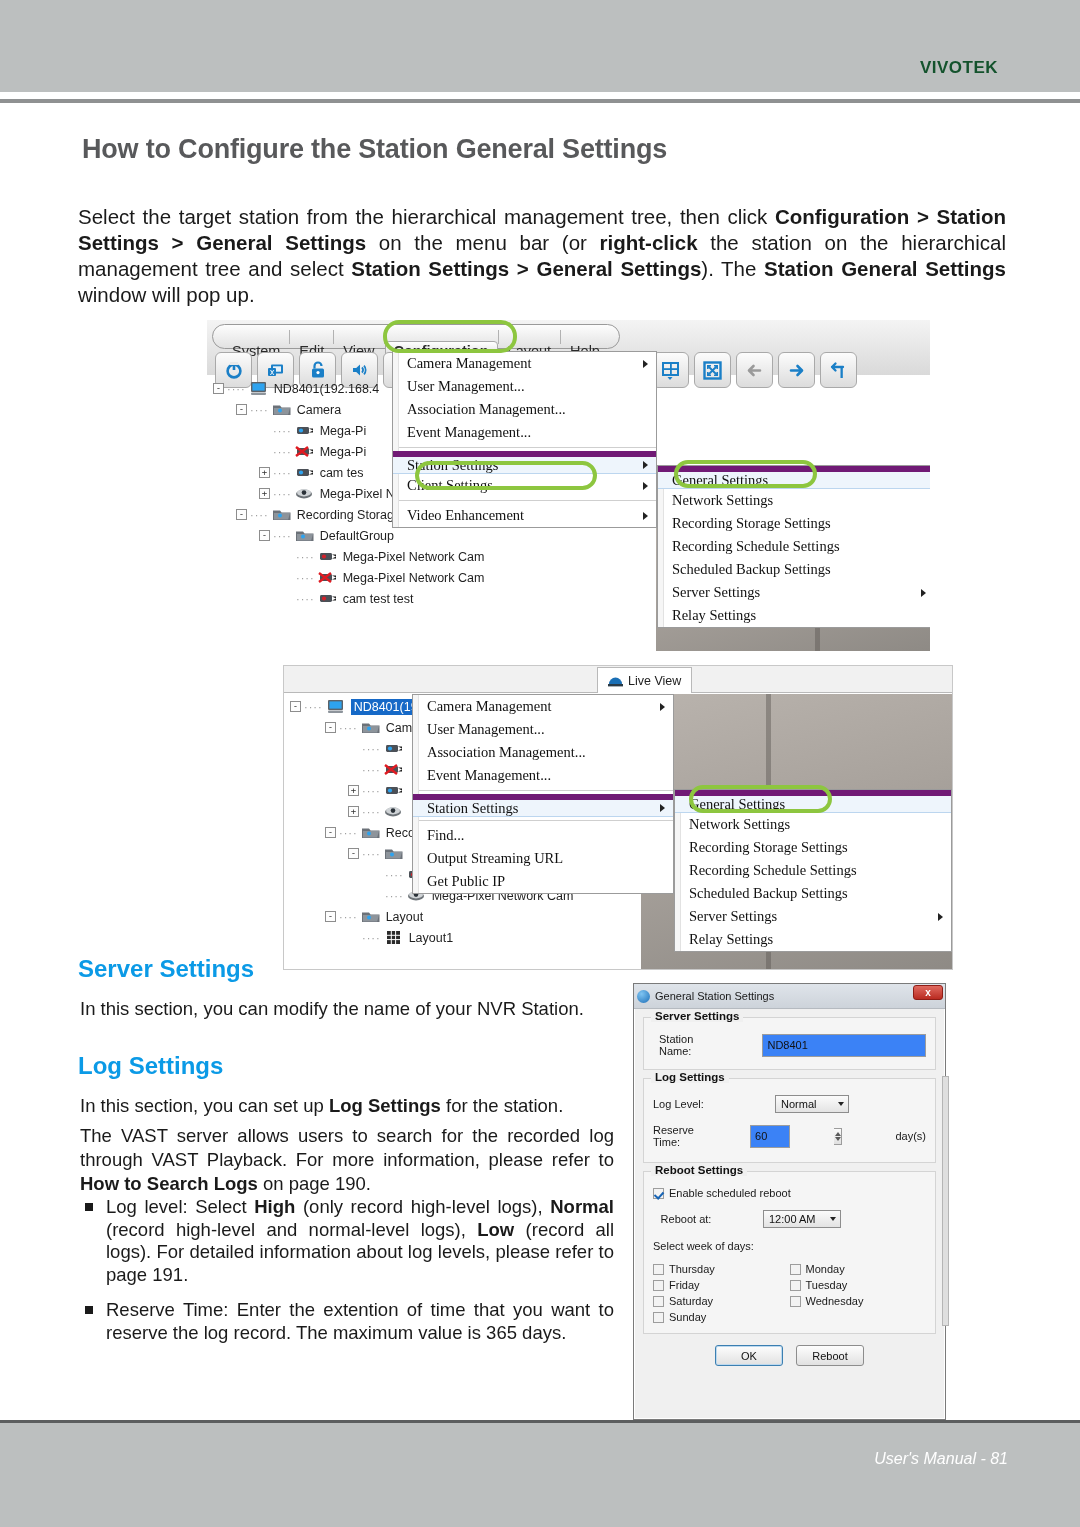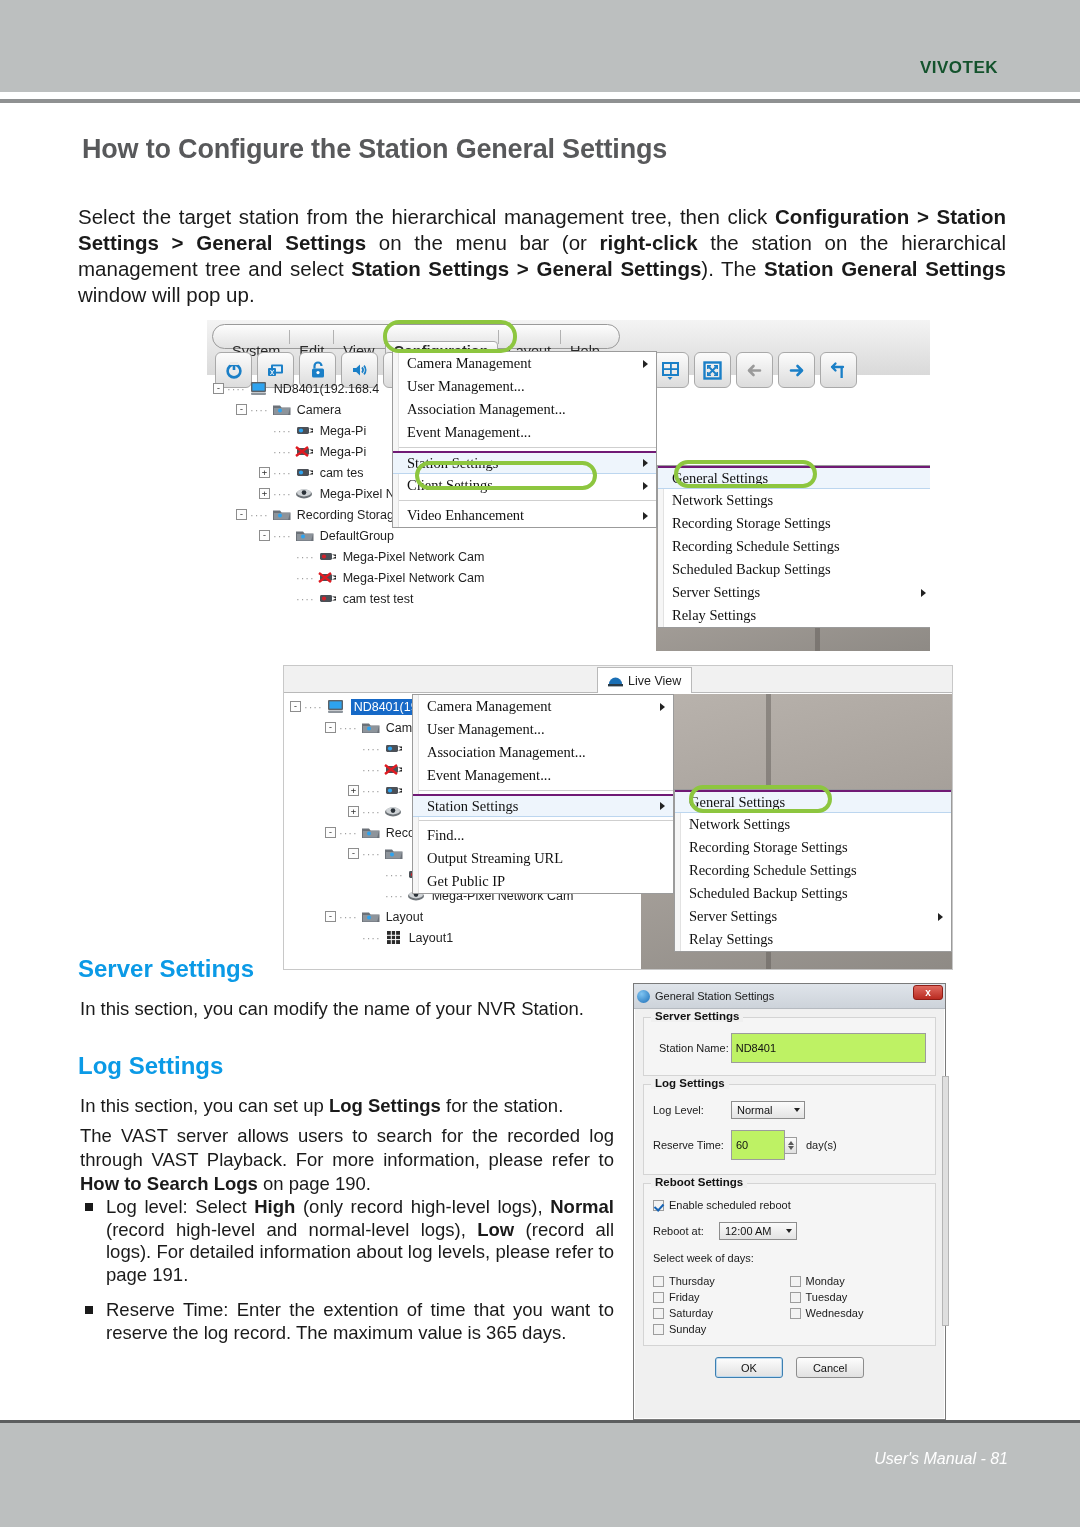--- a/index.html
+++ b/index.html
@@ -151,21 +151,21 @@
     display:flex; align-items:center; height:23px;
     padding-left:14px; padding-right:10px;
     font-size:14.5px; color:#111; white-space:nowrap; position:relative;
   }
   .dropmenu .row .arrow {
     position:absolute; right:8px; top:50%; transform:translateY(-50%);
     width:0;height:0;border-left:5px solid #222;
     border-top:4px solid transparent;border-bottom:4px solid transparent;
   }
   .dropmenu .row.sel {
-    background:#eef5fc; border-top:2px solid #701a75; border-bottom:1px solid #bcd6ef;
+    background:#eef5fc; border-top:6px solid #701a75; border-bottom:1px solid #bcd6ef;
   }
   .dropmenu .divider { height:1px; background:#cfcfcf; margin:3px 0 3px 6px; }
   .dropmenu .gutter {
     position:absolute; left:0; top:0; bottom:0; width:6px; background:#f6f6f6;
     border-right:1px solid #e2e2e2;
   }
 
   .hl-pill {
     position:absolute; border:4px solid #8dc63f; border-radius:18px;
     pointer-events:none;
@@ -226,24 +226,24 @@
   }
   .dlg-body { padding:8px 9px 0 9px; }
   .group {
     border:1px solid #d4d4d4; background:#f5f5f5;
     margin-bottom:8px; padding:6px 9px 9px 9px; position:relative;
   }
   .group > .glabel {
     position:absolute; left:7px; top:-8px; background:#f0f0f0;
     padding:0 4px; font-size:11.5px; font-weight:bold; color:#111;
   }
-  .frow { display:flex; align-items:center; margin-top:8px; }
+  .frow { display:flex; align-items:center; margin-top:8px;gap:44px; }
   .flabel { font-size:11px; color:#1a1a1a; }
   .textinput {
-    border:1px solid #9c9c9c; background:#bef264; height:30px;
+    border:1px solid #9c9c9c; background:#3b82f6; height:23px;
     font-size:11px; color:#111; padding:0 4px;
     display:flex; align-items:center;
   }
   .combo {
     border:1px solid #8d8d8d; background:linear-gradient(#fbfbfb,#e3e3e3);
     height:18px; display:flex; align-items:center; justify-content:space-between;
     font-size:11px; color:#111; padding:0 4px 0 5px;
   }
   .combo .cv { width:0;height:0;border-top:4px solid #222;
     border-left:3.5px solid transparent;border-right:3.5px solid transparent;
@@ -824,21 +824,21 @@
 
     <div class="group" style="padding-bottom:10px;">
       <span class="glabel">Reboot Settings</span>
 
       <div class="cbrow" style="margin-top:9px;">
         <span class="cbox checked"></span>
         <span>Enable scheduled reboot</span>
       </div>
 
       <div class="frow" style="margin-top:11px;">
-        <span class="flabel" style="width:66px;">Reboot at:</span>
+        <span class="flabel" style="width:66px;text-align:center;">Reboot at:</span>
         <span class="combo" style="width:78px;">
           <span>12:00 AM</span>
           <i class="cv"></i>
         </span>
       </div>
 
       <div class="flabel" style="margin-top:12px;">Select week of days:</div>
 
       <div class="daycols">
         <div class="col" id="days-col2">
@@ -871,17 +871,17 @@
             <div class="cbrow">
               <span class="cbox"></span>
               <span>Wednesday</span>
             </div>
           </div>
       </div>
     </div>
 
     <div class="dlg-buttons">
       <span class="btn default">OK</span>
-      <span class="btn">Cancel</span>
+      <span class="btn">Reboot</span>
     </div>
   </div>
   <div class="scrollstrip"></div>
 </div>
 
 </body></html>

